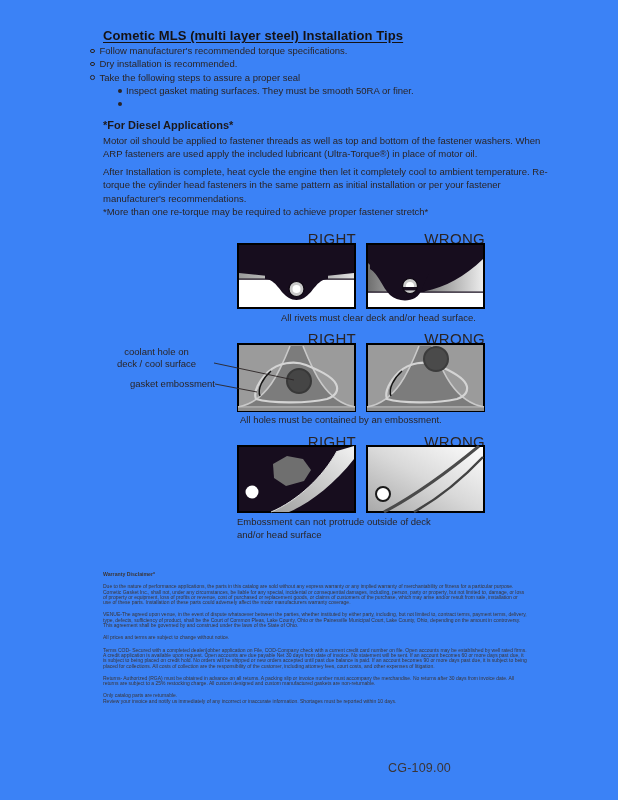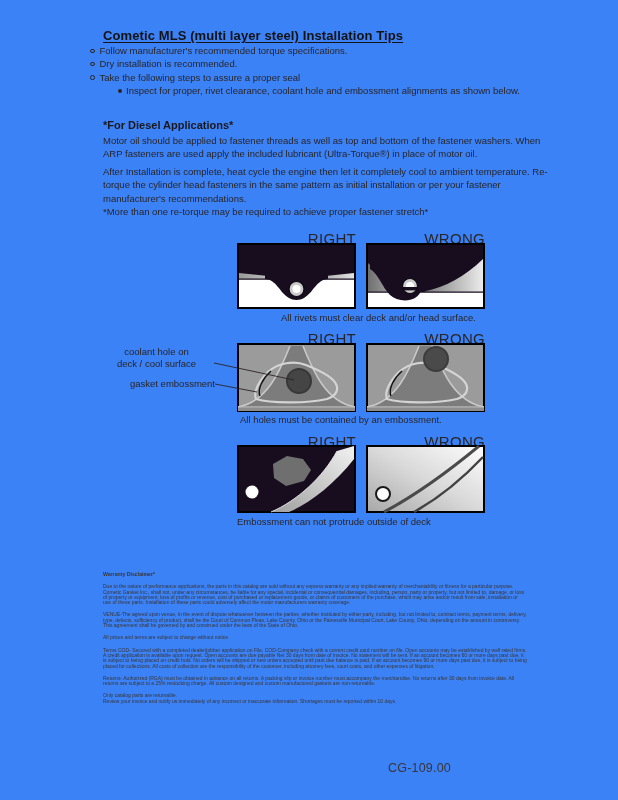--- a/index.html
+++ b/index.html
@@ -48,21 +48,24 @@
     <div class="brow">
       <span class="ring"></span>
       <span>Dry installation is recommended.</span>
     </div>
     <div class="brow">
       <span class="ring"></span>
       <span>Take the following steps to assure a proper seal</span>
     </div>
     <div class="brow sub">
       <span class="dot"></span>
-      <span>Inspect for proper, rivet clearance, coolant hole and embossment alignments as shown below.</span>
+      <span>Inspect gasket mating surfaces.  They must be smooth 50RA or finer.</span>
+    </div>
+    <div class="brow sub">
+      <span class="dot"></span>
     </div>
   </div>
 
   <div class="abs h2" style="left:103px; top:119px;">*For Diesel Applications*</div>
   <div class="abs body-text para" style="left:103px; top:134px;">Motor oil should be applied to fastener threads as well as top and bottom of the fastener washers. When ARP fasteners are used apply the included lubricant (Ultra-Torque®) in place of motor oil.</div>
   <div class="abs body-text para" style="left:103px; top:165px;">After Installation is complete, heat cycle the engine then let it completely cool to ambient temperature. Re-torque the cylinder head fasteners in the same pattern as initial installation or per your fastener manufacturer's recommendations.</div>
   <div class="abs body-text para" style="left:103px; top:205px;">*More than one re-torque may be required to achieve proper fastener stretch*</div>
 
   <div class="abs dg-header" style="left:237px; top:230px;">RIGHT</div>
   <div class="abs dg-header" style="left:366px; top:230px;">WRONG</div>
@@ -179,20 +182,21 @@
       </linearGradient>
     </defs>
     <rect x="1" y="1" width="117" height="66" fill="url(#d3bg)" stroke="#000" stroke-width="2"></rect>
     <path d="M18,67 C48,51 84,25 113,1" stroke="#4a4a4a" stroke-width="3" fill="none"></path>
     <path d="M48,67 C75,52 100,30 117,12" stroke="#424242" stroke-width="2.4" fill="none"></path>
     <circle cx="17" cy="49" r="7" fill="#ffffff" stroke="#1a1a1a" stroke-width="2"></circle>
   </svg>
 
   <div class="abs caption" style="left:237px; top:516px;">
     <div>Embossment can not protrude outside of deck</div>
+    <div>and/or head surface</div>
   </div>
 
   <div class="abs legal" style="left:103px; top:572px;">
     <div class="lg-head">Warranty Disclaimer*</div>
     <p>Due to the nature of performance applications, the parts in this catalog are sold without any express warranty or any implied warranty of merchantability or fitness for a particular purpose.  Cometic Gasket Inc., shall not, under any circumstances, be liable for any special, incidental or consequential damages, including, person, party or property, but not limited to, damage, or loss of property or equipment, loss of profits or revenue, cost of purchased or replacement goods, or claims of customers of the purchase, which may arise and/or result from sale, installation or use of these parts.  Installation of these parts could adversely affect the motor manufacturers warranty coverage.</p>
     <p class="tight">VENUE-The agreed upon venue, in the event of dispute whatsoever between the parties, whether instituted by either party, including, but not limited to, contract terms, payment terms, delivery, type, defects, sufficiency of product, shall be the Court of Common Pleas, Lake County, Ohio or the Painesville Municipal Court, Lake County, Ohio, depending on the amount in controversy.</p>
     <p class="tight2">This agreement shall be governed by and construed under the laws of the State of Ohio.</p>
     <p>All prices and terms are subject to change without notice.</p>
     <p>Terms COD- Secured with a completed dealer/jobber application on File, COD-Company check with a current credit card number on file.  Open accounts may be established by well rated firms.  A credit application is available upon request.  Open accounts are due payable Net 30 days from date of invoice.  No statement will be sent.  If an account becomes 60 or more days past due, it is subject to being placed on credit hold.  No orders will be shipped or new orders accepted until past due balance is paid.  If an account becomes 90 or more days past due, it is subject to being placed for collections.  All costs of collection are the responsibility of the customer, including attorney fees, court costs, and other expenses of litigation.</p>
     <p>Returns- Authorized (RGA) must be obtained in advance on all returns.  A packing slip or invoice number must accompany the merchandise.  No returns after 30 days from invoice date.  All returns are subject to a 25% restocking charge.  All custom designed and custom manufactured gaskets are non-returnable.</p>

